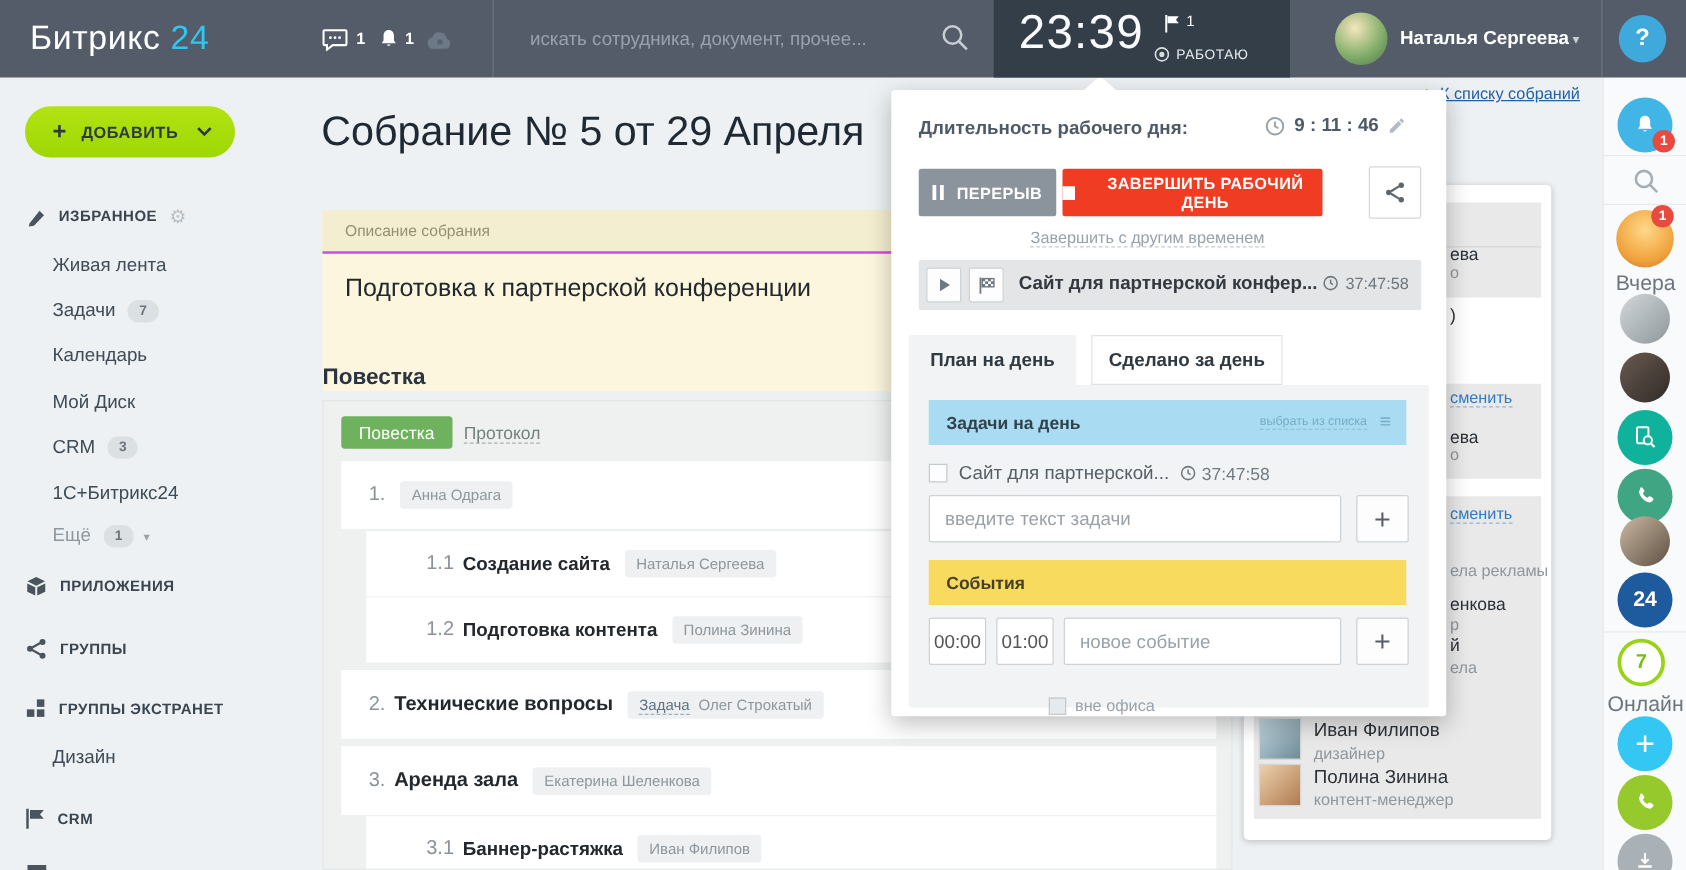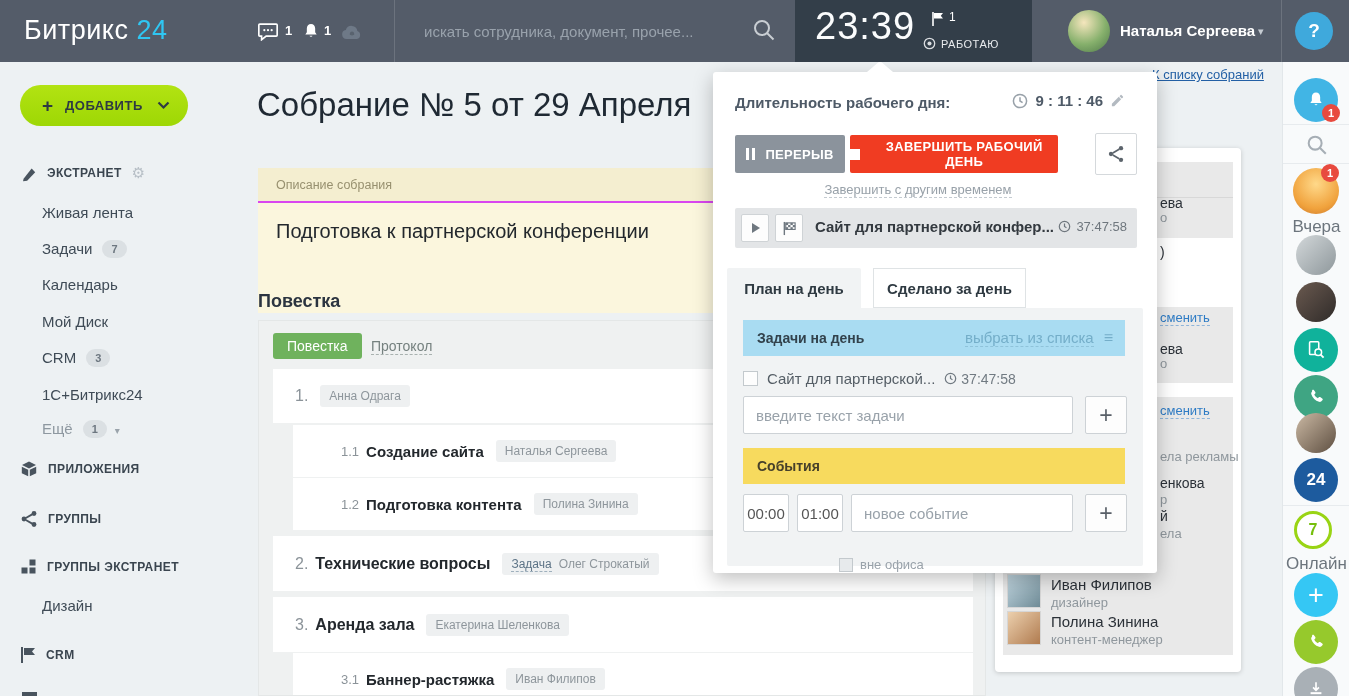--- a/index.html
+++ b/index.html
@@ -51,21 +51,21 @@
   .beige-head { position:absolute; left:0; top:0; width:100%; height:35px; background:#f4eed0; border-bottom:2px solid #d946ef;
                 font-size:12.5px; color:#97906f; display:flex; align-items:center; padding-left:18px; }
   .beige-body { position:absolute; left:18px; top:52px; font-size:20px; color:#23282d; }
   .agenda-heading { position:absolute; left:258px; top:291px; font-size:18px; color:#2b3440; }
   .agenda { position:absolute; left:258px; top:320px; width:728px; height:376px; background:#eff1f1; border:1px solid #e4e7e7; overflow:hidden; }
   .tab-green { position:absolute; left:14px; top:12px; background:#6fb25d; color:#fff; font-size:14px; padding:5px 14px; border-radius:3px; cursor:pointer; }
   .tab-proto { position:absolute; left:112px; top:17px; font-size:14px; color:#75817f; border-bottom:1px dashed #a9b2b0; cursor:pointer; }
   .agenda-row { position:absolute; background:#fff; display:flex; align-items:center; }
   .agenda-row .num { color:#8b9399; font-size:16px; }
   .agenda-row .ttl { font-weight:bold; color:#23282d; font-size:16px; margin-left:7px; }
-  .agenda-row.lvl1 .num { font-size:13px; }
+  .agenda-row.lvl1 .num { font-size:16px; }
   .agenda-row.lvl1 .ttl { font-size:15px; }
   .pill { margin-left:12px; background:#eef0f1; border-radius:3px; padding:4px 9px; font-size:12px; color:#8e969c; white-space:nowrap; }
   .pill .tasklink { color:#5c7386; border-bottom:1px dashed #9fb0bd; margin-right:7px; cursor:pointer; }
 
   
   .ppanel { position:absolute; left:995px; top:148px; width:246px; height:524px; background:#fff; border-radius:4px;
             box-shadow:0 1px 5px rgba(0,0,0,.18); z-index:10; }
   .psec { position:absolute; left:8px; width:230px; background:#e9e9e9; }
   .frag-name { position:absolute; font-size:14px; color:#2b3138; white-space:nowrap; }
   .frag-muted { position:absolute; font-size:13px; color:#8f979d; white-space:nowrap; }
@@ -99,21 +99,21 @@
   .playtri { width:0; height:0; border-left:8px solid #6f7press78; border-left:8px solid #6f7880; border-top:5px solid transparent; border-bottom:5px solid transparent; margin-left:2px; }
   .taskname { position:absolute; left:80px; top:10px; font-size:15px; font-weight:bold; color:#33393f; }
   .tasktime { position:absolute; right:10px; top:11px; display:flex; align-items:center; gap:5px; font-size:13px; color:#6f777e; }
   .ptab { position:absolute; top:196px; height:40px; display:flex; align-items:center; justify-content:center;
           font-size:15px; font-weight:bold; color:#2f3a42; cursor:pointer; }
   .ptab-plan { left:14px; width:134px; background:#f1f3f4; border-radius:2px 2px 0 0;text-align:center; }
   .ptab-done { left:160px; width:153px; background:#fff; border:1px solid #dfe3e5; }
   .pcontent { position:absolute; left:14px; top:236px; width:416px; height:258px; background:#f1f3f4; border-radius:0 2px 2px 2px; }
   .bluebar { position:absolute; left:16px; top:12px; width:382px; height:36px; background:#a9dcf2; display:flex; align-items:center; }
   .bluebar .t { margin-left:14px; font-size:14px; font-weight:bold; color:#32424c; }
-  .bluebar .lnk { margin-left:auto; font-size:15px; color:#74aec9; border-bottom:1px dashed #8fc3da; cursor:pointer; }
+  .bluebar .lnk { margin-left:auto; font-size:10px; color:#74aec9; border-bottom:1px dashed #8fc3da; cursor:pointer; }
   .bluebar .burger { margin:0 12px 0 10px; color:#74aec9; font-size:16px; cursor:pointer; }
   .chk { background:#fdfdfd; border:1px solid #c3c9cd; cursor:pointer; }
   .taskitem { position:absolute; left:16px; top:62px; display:flex; align-items:center; gap:9px; }
   .taskitem .chk { width:15px; height:15px; }
   .taskitem .nm { font-size:15px; color:#555e66; }
   .taskitem .tm { font-size:14px; color:#717a82; display:flex; align-items:center; gap:4px; }
   .pinput { position:absolute; background:#fff; border:1px solid #cdd2d6; border-radius:2px; font-size:15px; color:#555;
             font-family:inherit; outline:none; padding:0 12px; }
   .pinput::placeholder { color:#99a2aa; }
   .plusbtn { position:absolute; width:42px; height:38px; background:#fdfdfd; border:1px solid #cdd2d6; border-radius:2px;
@@ -207,21 +207,21 @@
       <span class="lbl">ДОБАВИТЬ</span>
       <svg width="13" height="9" viewBox="0 0 13 9">
           <path d="M1.5 1.5l5 5 5-5" fill="none" stroke="#2e3a43" stroke-width="2.2"></path>
         </svg>
     </div>
 
     <div class="side-head" style="top:164px">
       <svg width="17" height="17" viewBox="0 0 19 19">
           <path d="M4 15.5L13 4l4 4-9 9.5-4.6.6z" fill="#49545e"></path>
         </svg>
-      <span>ЭКСТРАНЕТ</span>
+      <span>ИЗБРАННОЕ</span>
       <span class="gear">⚙</span>
     </div>
 
     <div class="side-item" style="top:204px"><span>Живая лента</span></div>
     <div class="side-item" style="top:240px"><span>Задачи</span><span class="badge">7</span></div>
     <div class="side-item" style="top:276px"><span>Календарь</span></div>
     <div class="side-item" style="top:313px"><span>Мой Диск</span></div>
     <div class="side-item" style="top:349px"><span>CRM</span><span class="badge">3</span></div>
     <div class="side-item" style="top:386px"><span>1С+Битрикс24</span></div>
     <div class="side-item muted-item" style="top:420px"><span>Ещё</span><span class="badge">1</span><span class="more-caret">▾</span></div>

